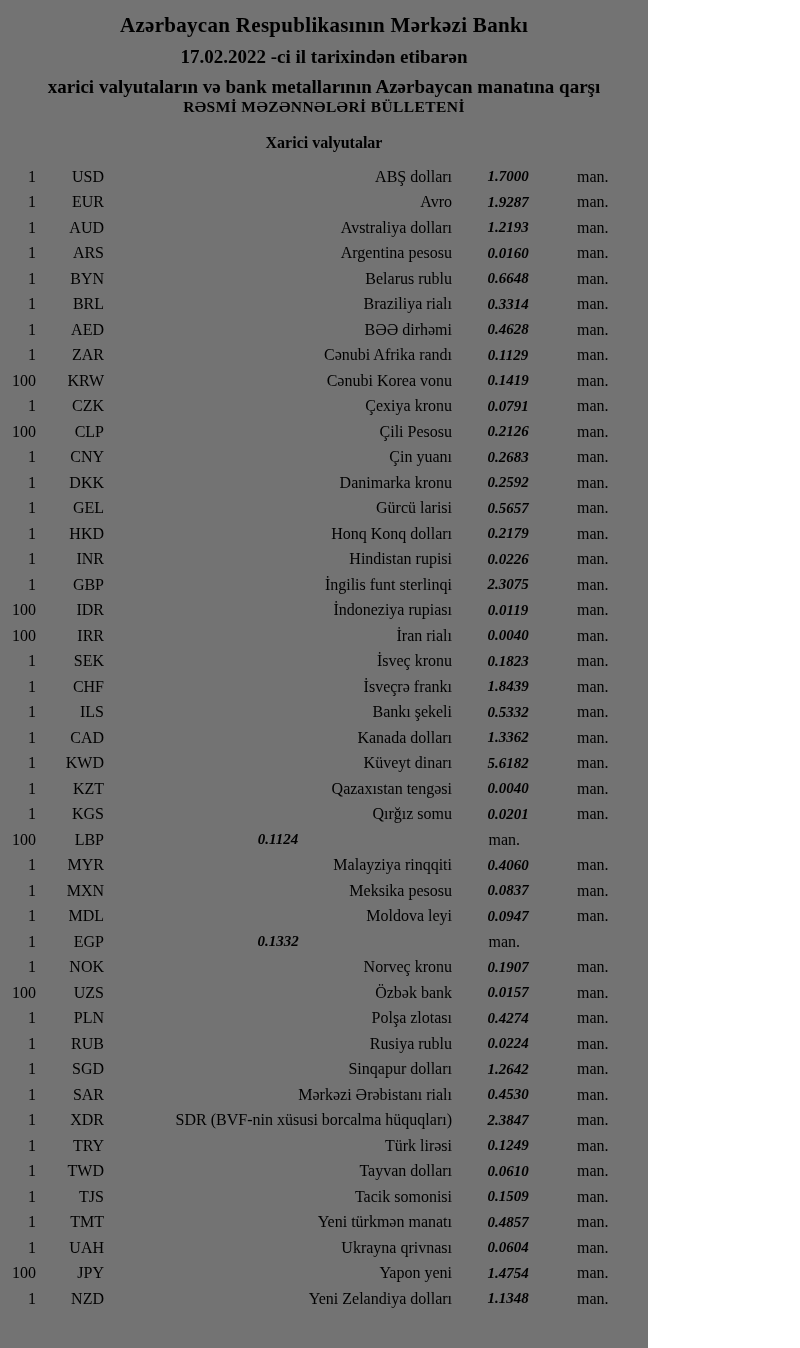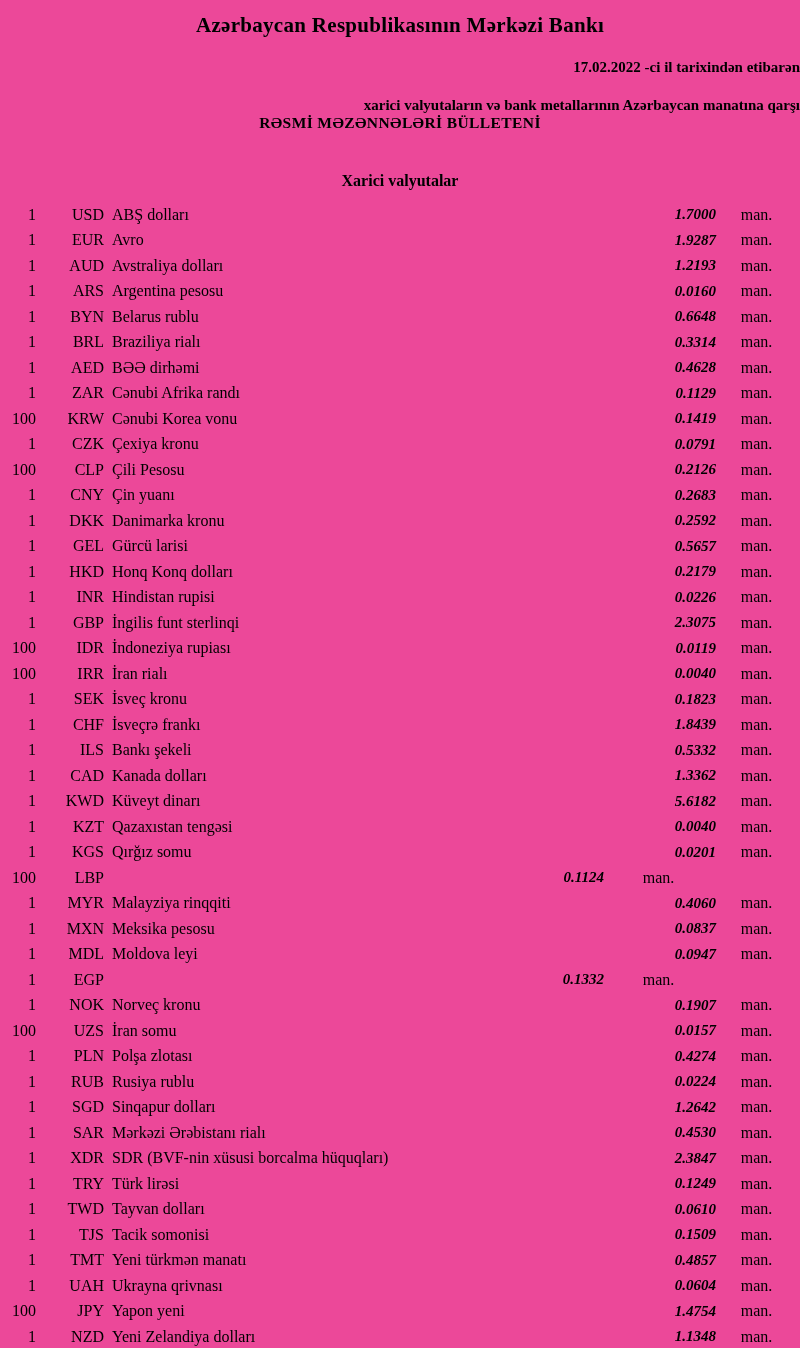--- a/index.html
+++ b/index.html
@@ -3,85 +3,84 @@
 <meta charset="utf-8">
 <style>
   * { box-sizing: border-box; }
   html, body { margin: 0; padding: 0; background: #ffffff; }
   body {
     width: 800px;
     font-family: "Liberation Serif", "DejaVu Serif", serif;
     color: #000000;
   }
   .page {
-    width: 800px;
+    width: 648px;
     height: 1348px;
-    background: #ec4899;
+    background: #737373;
     overflow: hidden;
   }
   .header {
     text-align: center;
     padding-top: 13px;
   }
   .bank-name {
     font-size: 21px;
     font-weight: bold;
     letter-spacing: 0.3px;
   }
   .header-line {
-    font-size: 15px;
+    font-size: 19px;
     font-weight: bold;
-    margin-top: 21px;
-    text-align: right;
+    margin-top: 8px;
   }
   .bulletin-line {
     font-size: 15.5px;
     font-weight: bold;
     margin-top: 0;
     letter-spacing: 0.4px;
   }
   .section-title {
     text-align: center;
     font-size: 16px;
     font-weight: bold;
-    margin-top: 40px;
+    margin-top: 18px;
   }
   .rates-table {
     margin-top: 12px;
   }
   .rate-row {
     display: grid;
     grid-template-columns: 38px 66px 1fr 112px 84px;
     align-items: center;
     height: 25.5px;
     font-size: 16px;
   }
   .cell-qty {
     text-align: right;
     padding-right: 2px;
   }
   .cell-code {
     text-align: right;
   }
   .cell-name {
-    text-align: left;
+    text-align: right;
     padding-left: 8px;
     white-space: nowrap;
     overflow: hidden;
   }
   .cell-rate {
-    text-align: right;
+    text-align: center;
     font-weight: bold;
     font-style: italic;
     font-size: 15px;
   }
   .cell-unit {
-    text-align: center;
+    text-align: right;
     padding-left: 13px;
-    padding-right: 16px;
+    padding-right: 44px;
   }
 </style>
 </head>
 <body>
 
 <div class="page">
 
   <div class="header">
     <div class="bank-name">Azərbaycan Respublikasının Mərkəzi Bankı</div>
     <div class="header-line">17.02.2022 -ci il tarixindən etibarən</div>
@@ -342,21 +341,21 @@
     <span class="cell-qty">1</span>
     <span class="cell-code">NOK</span>
     <span class="cell-name">Norveç kronu</span>
     <span class="cell-rate">0.1907</span>
     <span class="cell-unit">man.</span>
   </div>
 
   <div class="rate-row">
     <span class="cell-qty">100</span>
     <span class="cell-code">UZS</span>
-    <span class="cell-name">İran somu</span>
+    <span class="cell-name">Özbək bank</span>
     <span class="cell-rate">0.0157</span>
     <span class="cell-unit">man.</span>
   </div>
 
   <div class="rate-row">
     <span class="cell-qty">1</span>
     <span class="cell-code">PLN</span>
     <span class="cell-name">Polşa zlotası</span>
     <span class="cell-rate">0.4274</span>
     <span class="cell-unit">man.</span>

